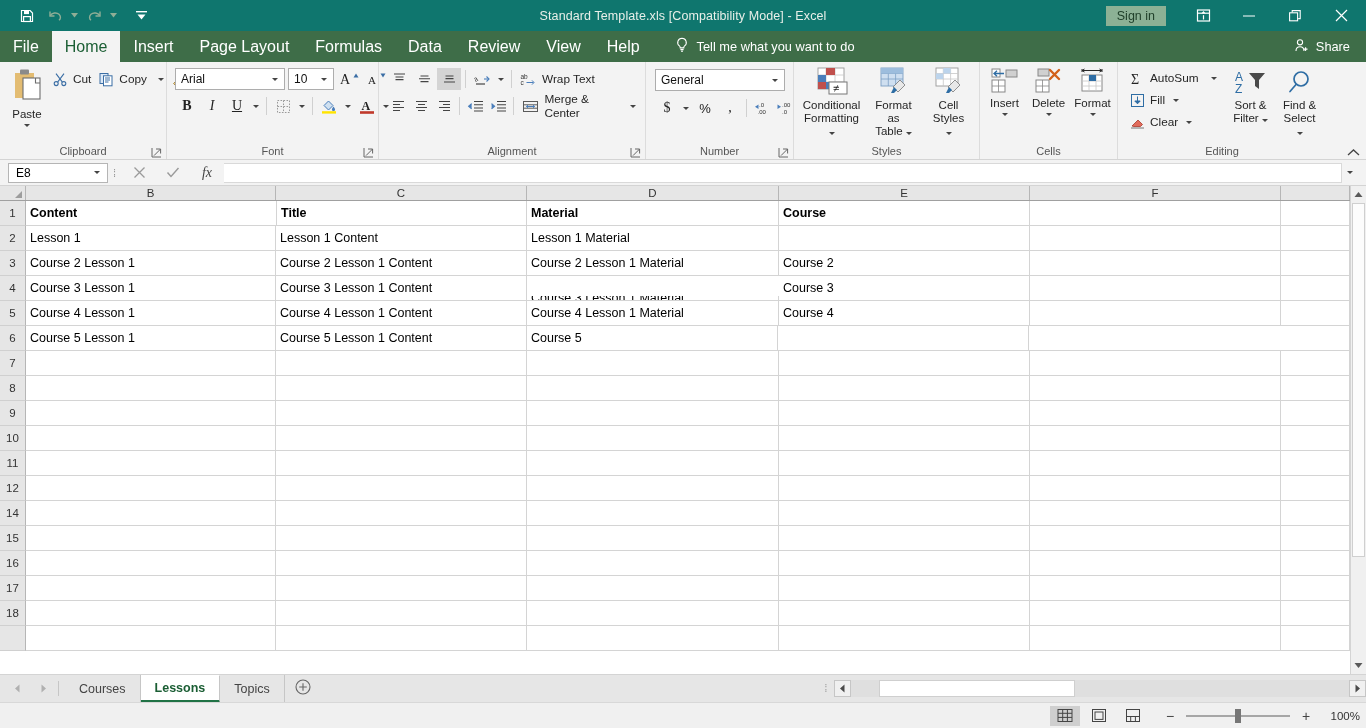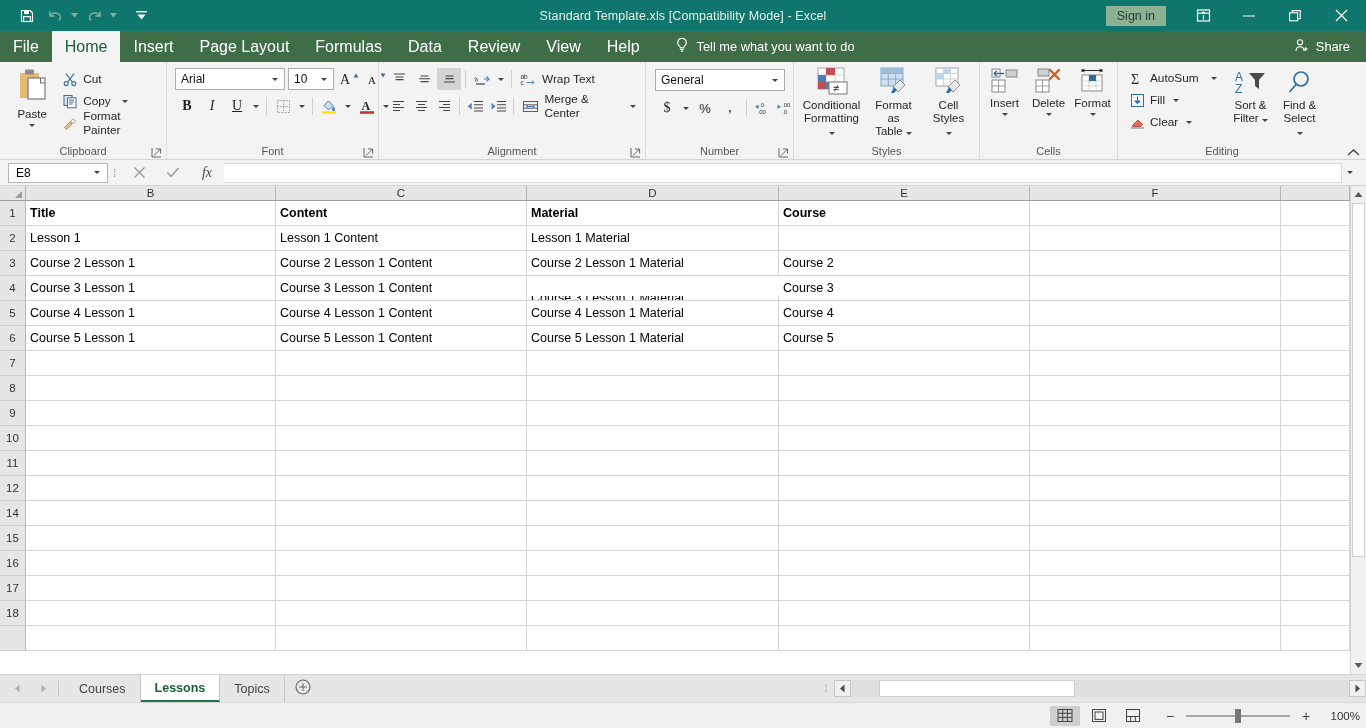--- a/index.html
+++ b/index.html
@@ -317,21 +317,21 @@
             <svg width="34" height="38" viewBox="0 0 34 38">
               <rect x="5" y="5" width="19" height="25" fill="#e3bc72"></rect>
               <rect x="10" y="1.5" width="9" height="5" rx="1" fill="#8a8a8a"></rect>
               <rect x="13" y="10" width="17" height="21" fill="#fff" stroke="#6d6d6d" stroke-width="1.1"></rect>
               <path d="M25.5 10v5h4.5" fill="none" stroke="#6d6d6d" stroke-width="1.1"></path>
             </svg>
           </span>
           <span class="lbl">Paste</span>
           <span class="caret" style="margin-top:3px"></span>
         </div>
-        <div style="display:flex;flex-direction:column;padding-top:2px">
+        <div style="display:flex;flex-direction:row;padding-top:2px">
           <div class="sm-btn">
             <span class="icon-box">
               <svg width="15" height="15" viewBox="0 0 15 15" fill="none" stroke="#3b6ea5" stroke-width="1.1">
                 <circle cx="3.2" cy="11.6" r="2"></circle>
                   <circle cx="10.8" cy="11.6" r="2"></circle>
                 <path d="M4.6 10.2 11 1.6M9.4 10.2 3 1.6"></path>
               </svg>
             </span>
             <span>Cut</span>
           </div>
@@ -797,22 +797,22 @@
         <div class="colcell" style="width:250px">B</div>
         <div class="colcell" style="width:251px">C</div>
         <div class="colcell" style="width:252px">D</div>
         <div class="colcell" style="width:251px">E</div>
         <div class="colcell" style="width:251px">F</div>
         <div class="colcell" style="flex:1"></div>
       </div>
       <div class="rows" id="rows-host">
           <div class="row">
             <div class="rowhdr">1</div>
+            <div class="cell hdr" style="width: 251px; flex: 0 0 251px;">Content</div>
             <div class="cell hdr" style="width: 250px; flex: 0 0 250px;">Title</div>
-            <div class="cell hdr" style="width: 251px; flex: 0 0 251px;">Content</div>
             <div class="cell hdr" style="width: 252px; flex: 0 0 252px;">Material</div>
             <div class="cell hdr" style="width: 251px; flex: 0 0 251px;">Course</div>
             <div class="cell hdr" style="width: 251px; flex: 0 0 251px;"></div>
             <div class="cell hdr" style="flex: 1 1 0%;"></div>
           </div>
           <div class="row">
             <div class="rowhdr">2</div>
             <div class="cell" style="width: 250px; flex: 0 0 250px;">Lesson 1</div>
             <div class="cell" style="width: 251px; flex: 0 0 251px;">Lesson 1 Content</div>
             <div class="cell" style="width: 252px; flex: 0 0 252px;">Lesson 1 Material</div>
@@ -844,21 +844,20 @@
             <div class="cell" style="width: 251px; flex: 0 0 251px;">Course 4 Lesson 1 Content</div>
             <div class="cell" style="width: 252px; flex: 0 0 252px;">Course 4 Lesson 1 Material</div>
             <div class="cell" style="width: 251px; flex: 0 0 251px;">Course 4</div>
             <div class="cell" style="width: 251px; flex: 0 0 251px;"></div>
             <div class="cell" style="flex: 1 1 0%;"></div>
           </div>
           <div class="row">
             <div class="rowhdr">6</div>
             <div class="cell" style="width: 250px; flex: 0 0 250px;">Course 5 Lesson 1</div>
             <div class="cell" style="width: 251px; flex: 0 0 251px;">Course 5 Lesson 1 Content</div>
-            <div class="cell" style="width: 252px; flex: 0 0 252px;">Course 5 Lesson 1 Material</div>
             <div class="cell" style="width: 251px; flex: 0 0 251px;">Course 5</div>
             <div class="cell" style="width: 251px; flex: 0 0 251px;"></div>
             <div class="cell" style="flex: 1 1 0%;"></div>
           </div>
           <div class="row">
             <div class="rowhdr">7</div>
             <div class="cell" style="width: 250px; flex: 0 0 250px;"></div>
             <div class="cell" style="width: 251px; flex: 0 0 251px;"></div>
             <div class="cell" style="width: 252px; flex: 0 0 252px;"></div>
             <div class="cell" style="width: 251px; flex: 0 0 251px;"></div>

